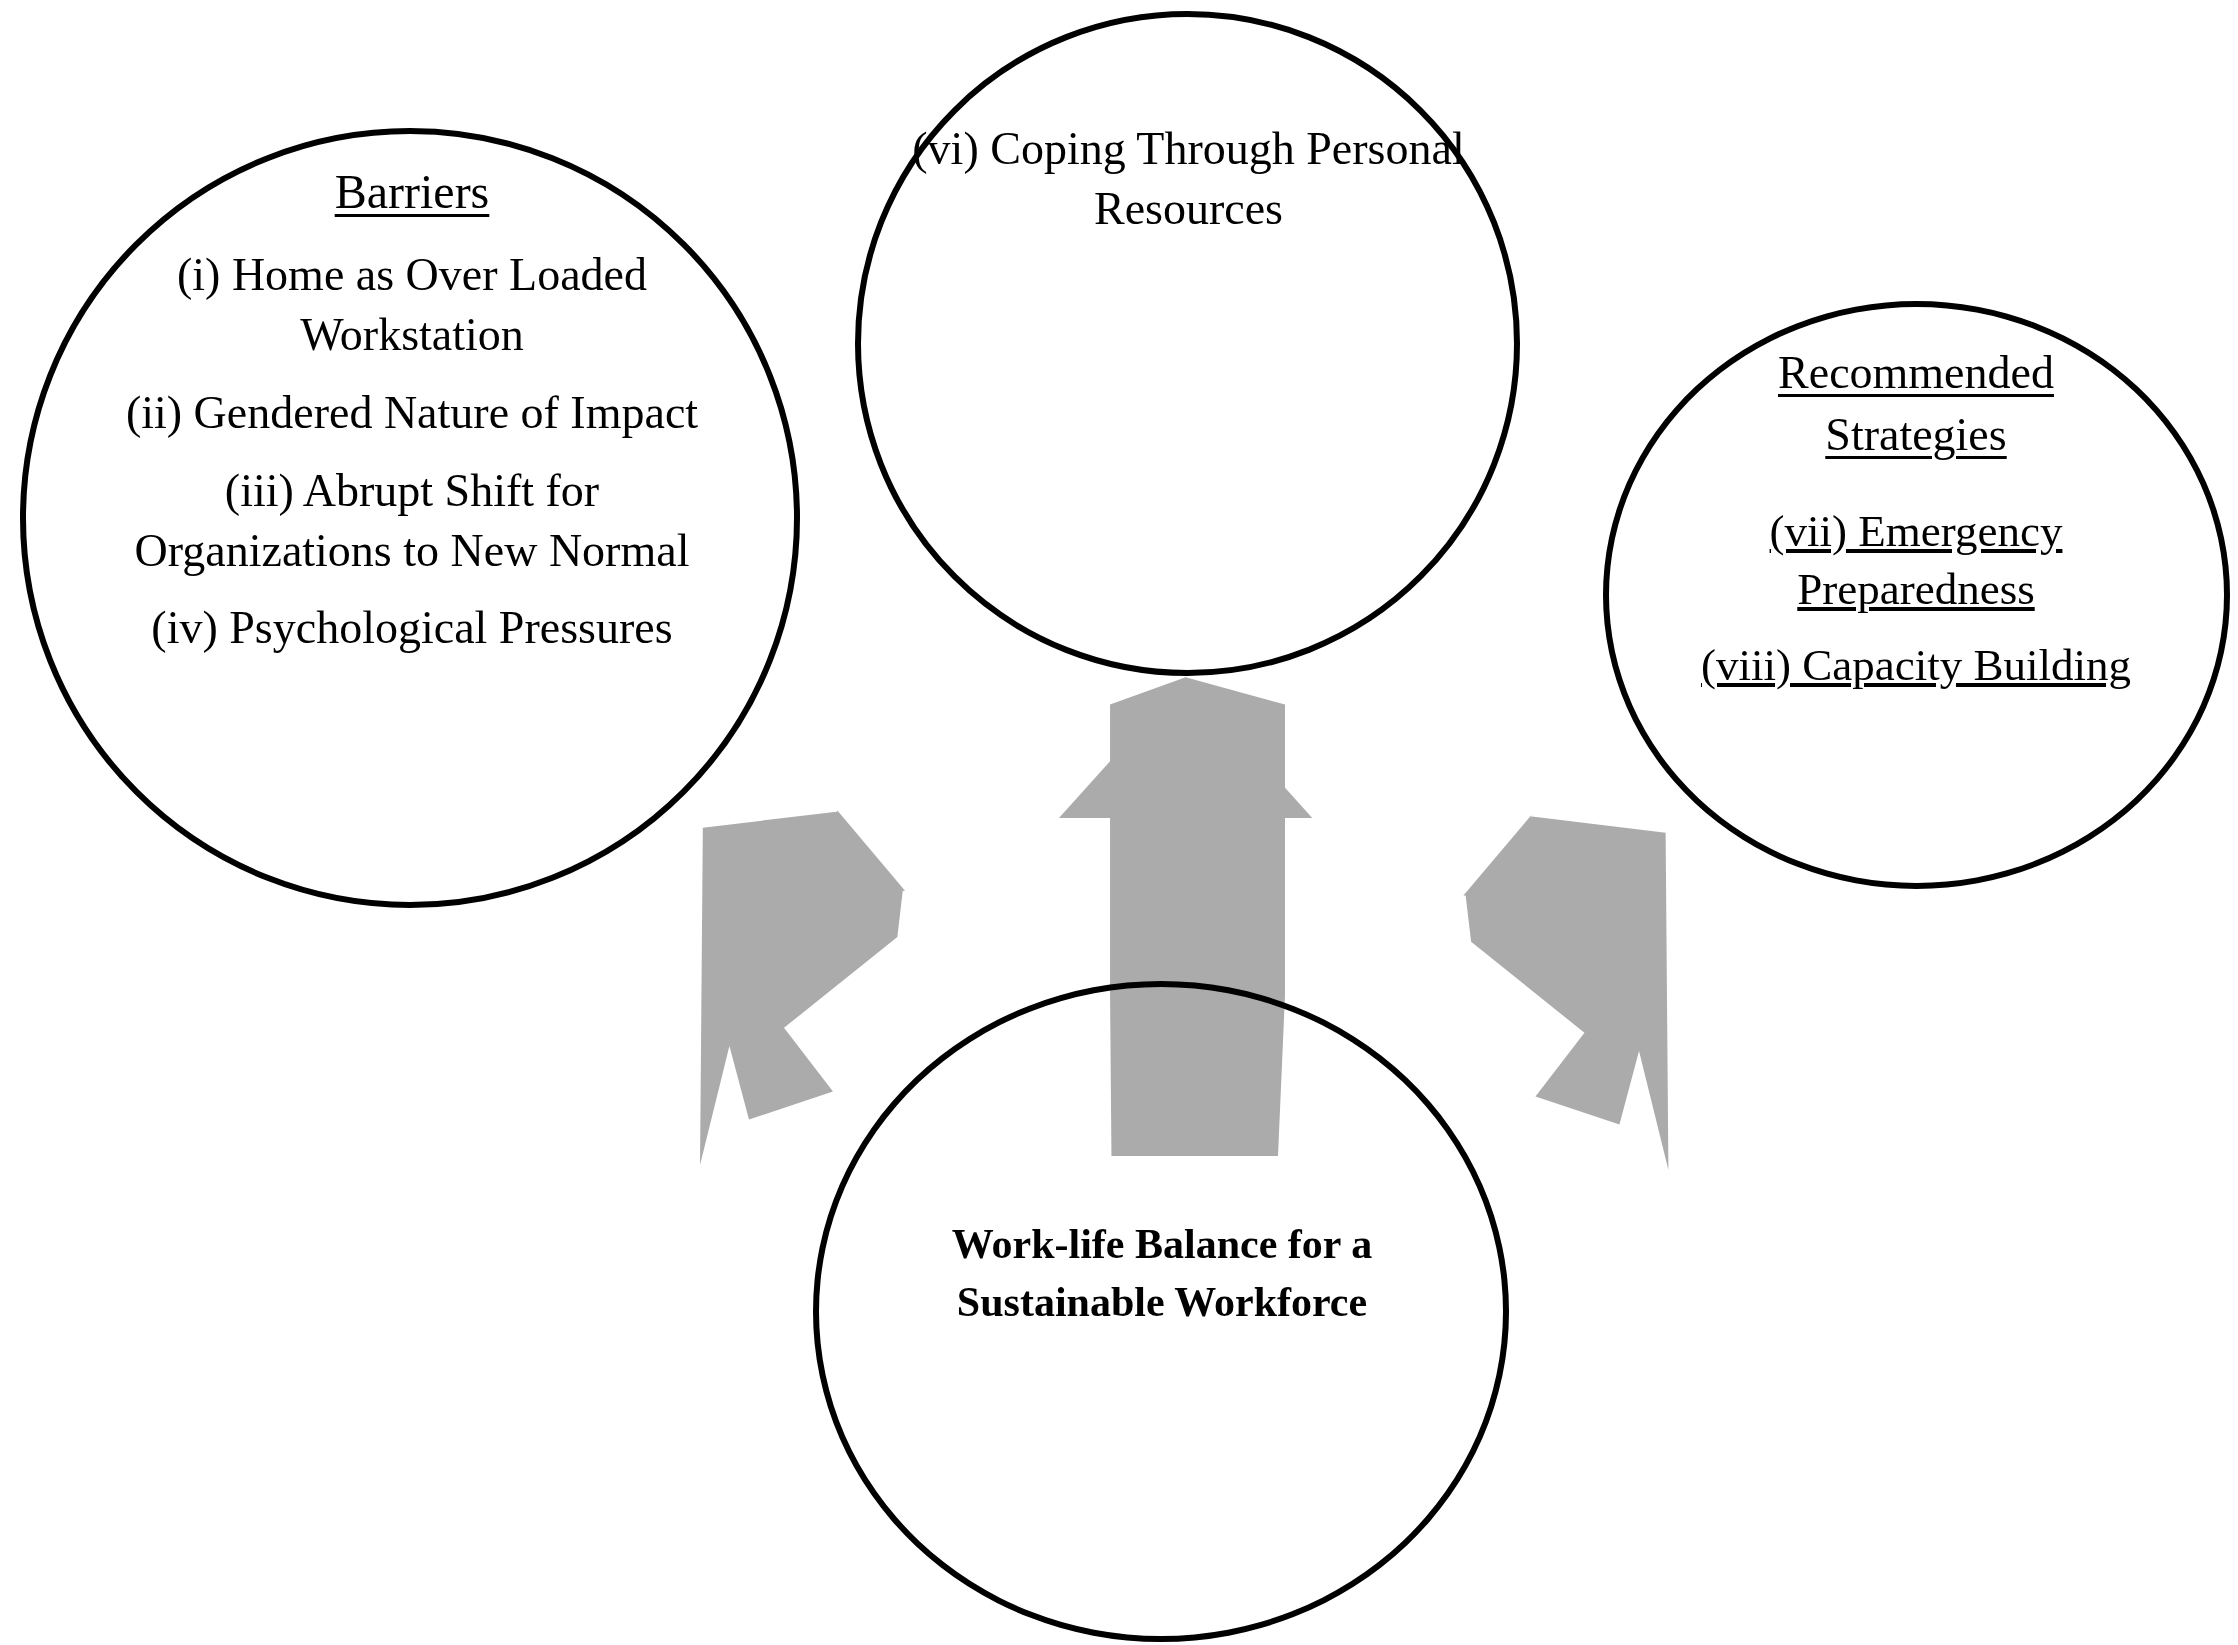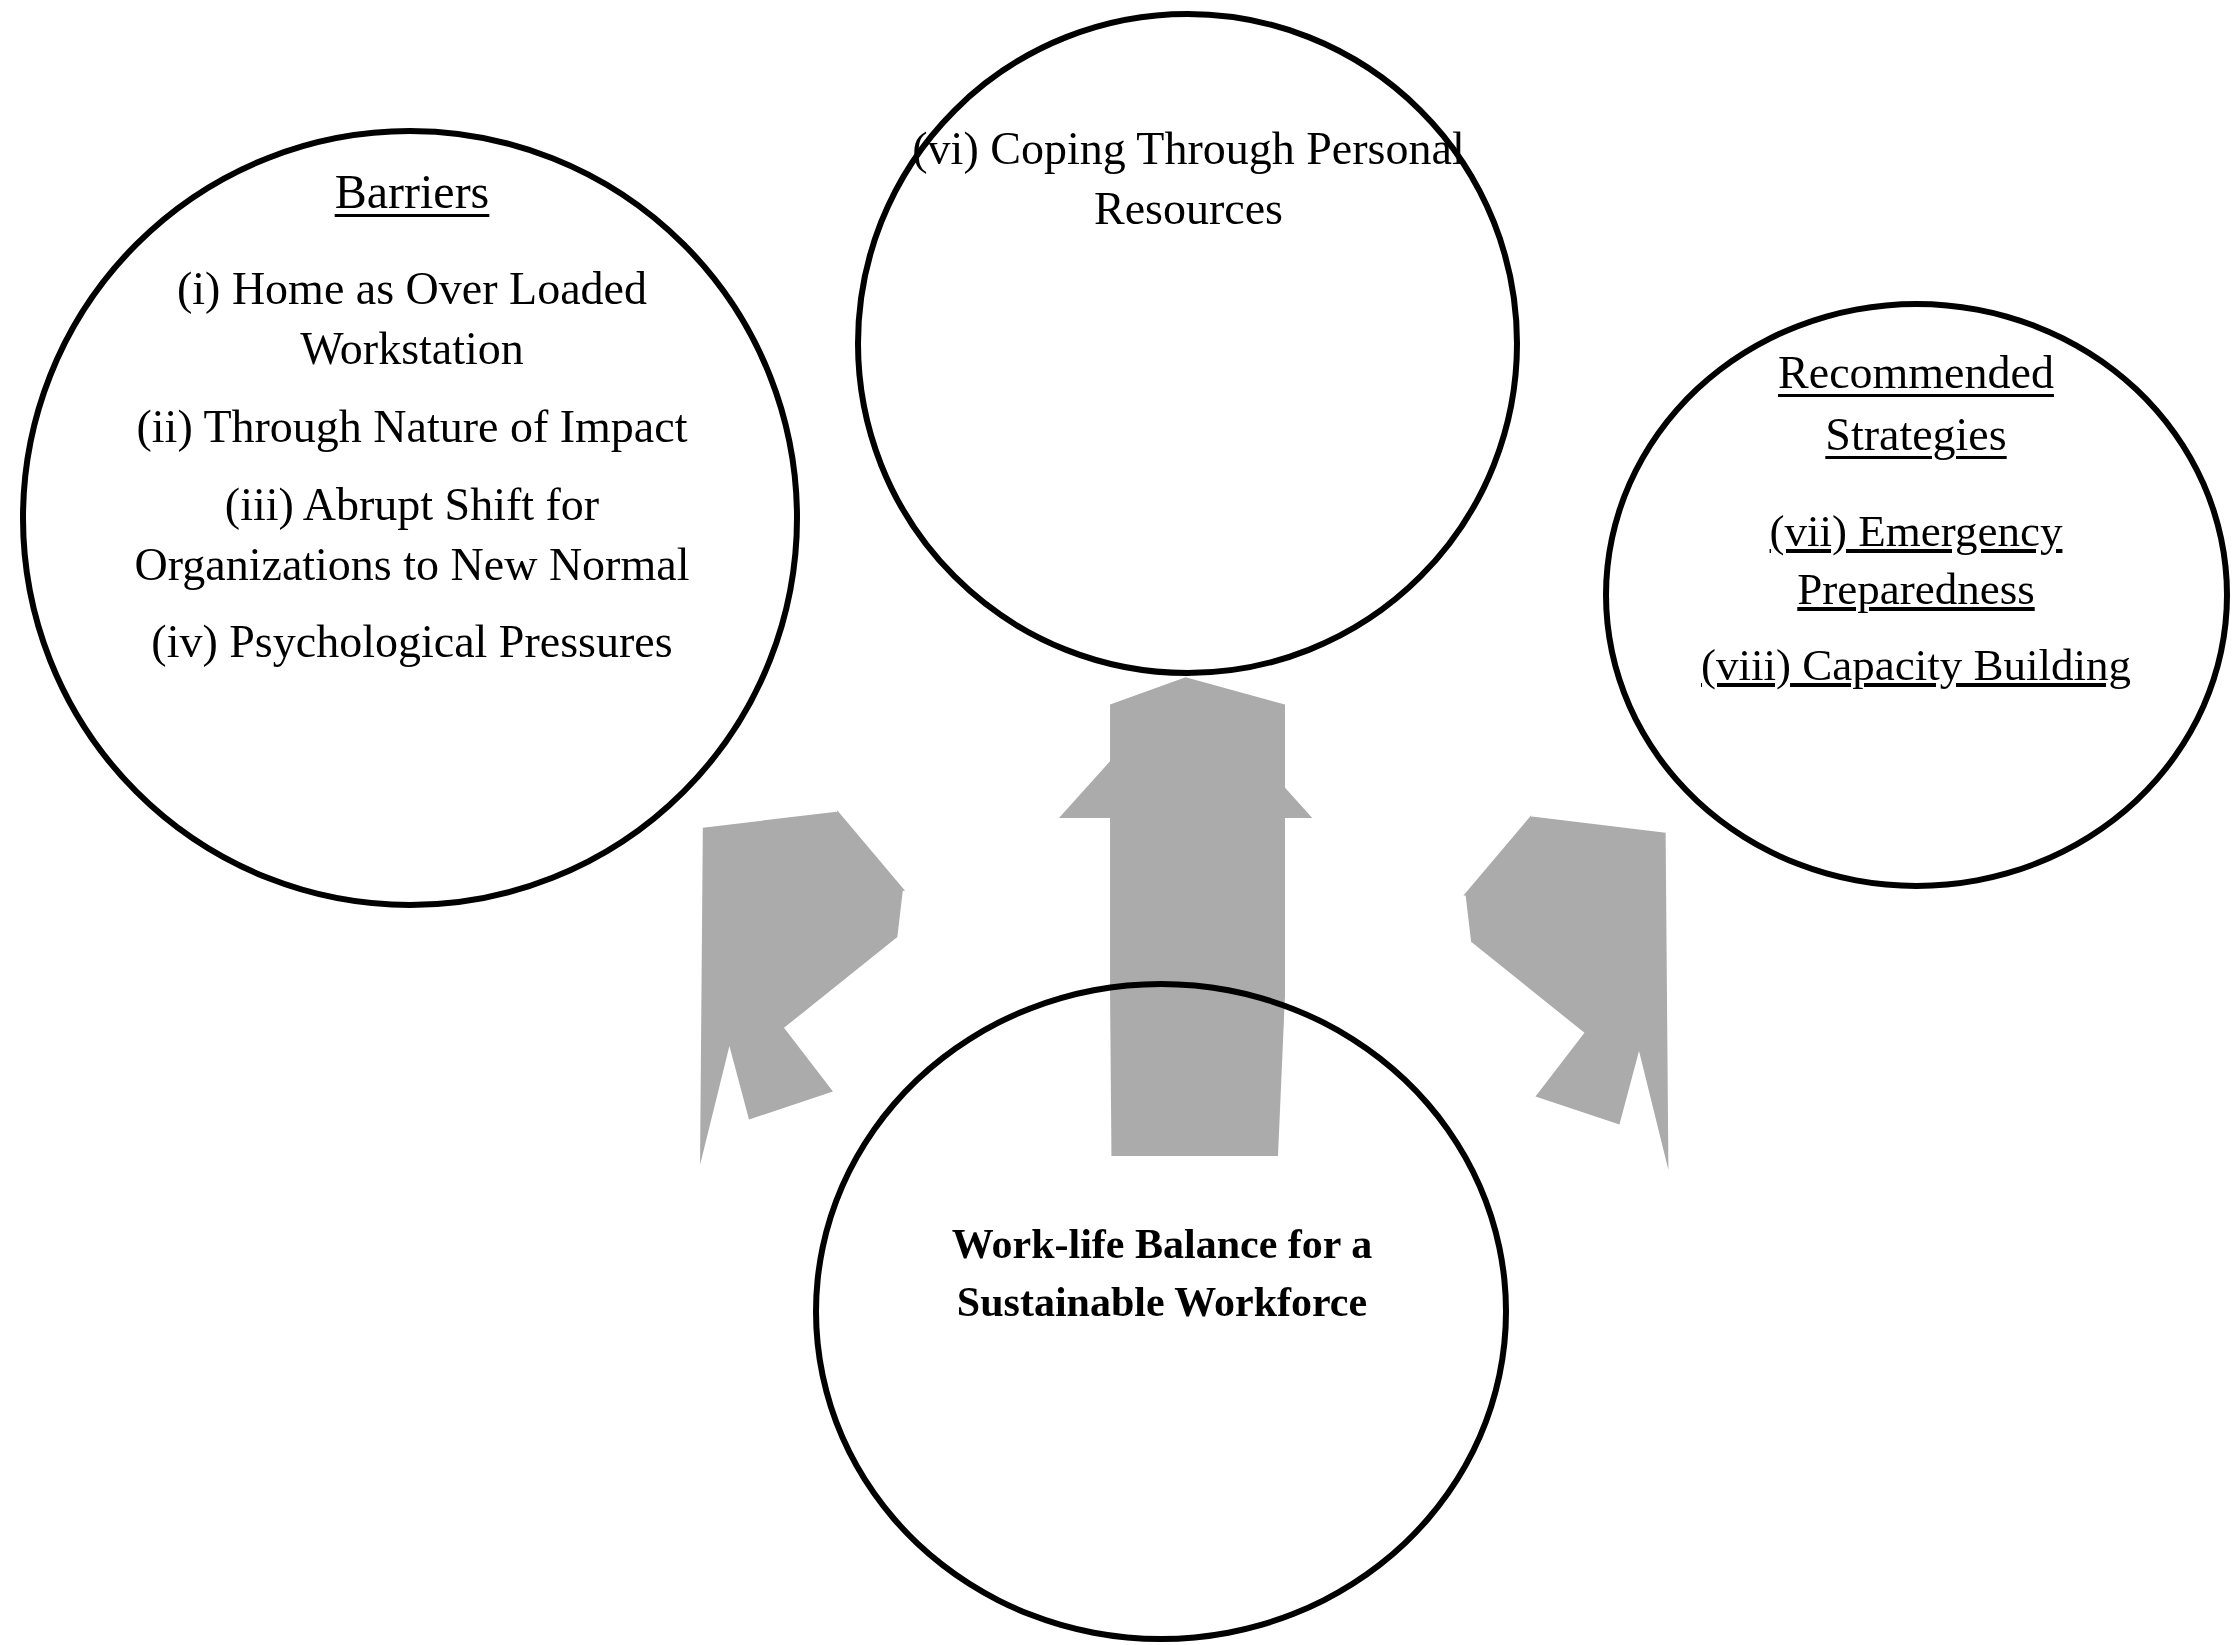--- a/index.html
+++ b/index.html
@@ -53,21 +53,21 @@
   
   #circle-barriers {
     left: 19.6px;  top: 128px;
     width: 780px; height: 780px;
   }
   #text-barriers {
     left: 97px; top: 161px;
     width: 630px;
     font-size: 46px;
   }
-  #text-barriers .node-title { font-size: 48px; margin-bottom: 36px; }
+  #text-barriers .node-title { font-size: 48px; margin-bottom: 22px; }
   #text-barriers .node-item  { margin-bottom: 18px; }
 
   
   #circle-facilitators {
     left: 855px; top: 11.2px;
     width: 665px; height: 665px;
   }
   #text-facilitators {
     left: 903px; top: 119px;
     width: 571px;
@@ -121,21 +121,21 @@
     <g>
       <polygon fill="#ababab" points="2384,1672 2380,1190 2189,1167 2094,1278 2102,1346 2264,1476 2194,1567 2314,1607 2342,1502"></polygon>
       <polygon fill="#ababab" points="2188,1165 2193,1286 2091,1280"></polygon>
     </g>
   </svg>
 
   <div class="node-circle" id="circle-barriers"></div>
   <div class="node-text" id="text-barriers">
     <span class="node-title">Barriers</span>
     <span class="node-item">(i) Home as Over Loaded Workstation</span>
-    <span class="node-item">(ii) Through Nature of Impact</span>
+    <span class="node-item">(ii) Gendered Nature of Impact</span>
     <span class="node-item">(iii) Abrupt Shift for Organizations to New Normal</span>
     <span class="node-item">(iv) Psychological Pressures</span>
   </div>
 
   <div class="node-circle" id="circle-facilitators"></div>
   <div class="node-text" id="text-facilitators">
     <span class="node-item">(vi) Coping Through Personal Resources</span>
   </div>
 
   <div class="node-circle" id="circle-strategies"></div>

